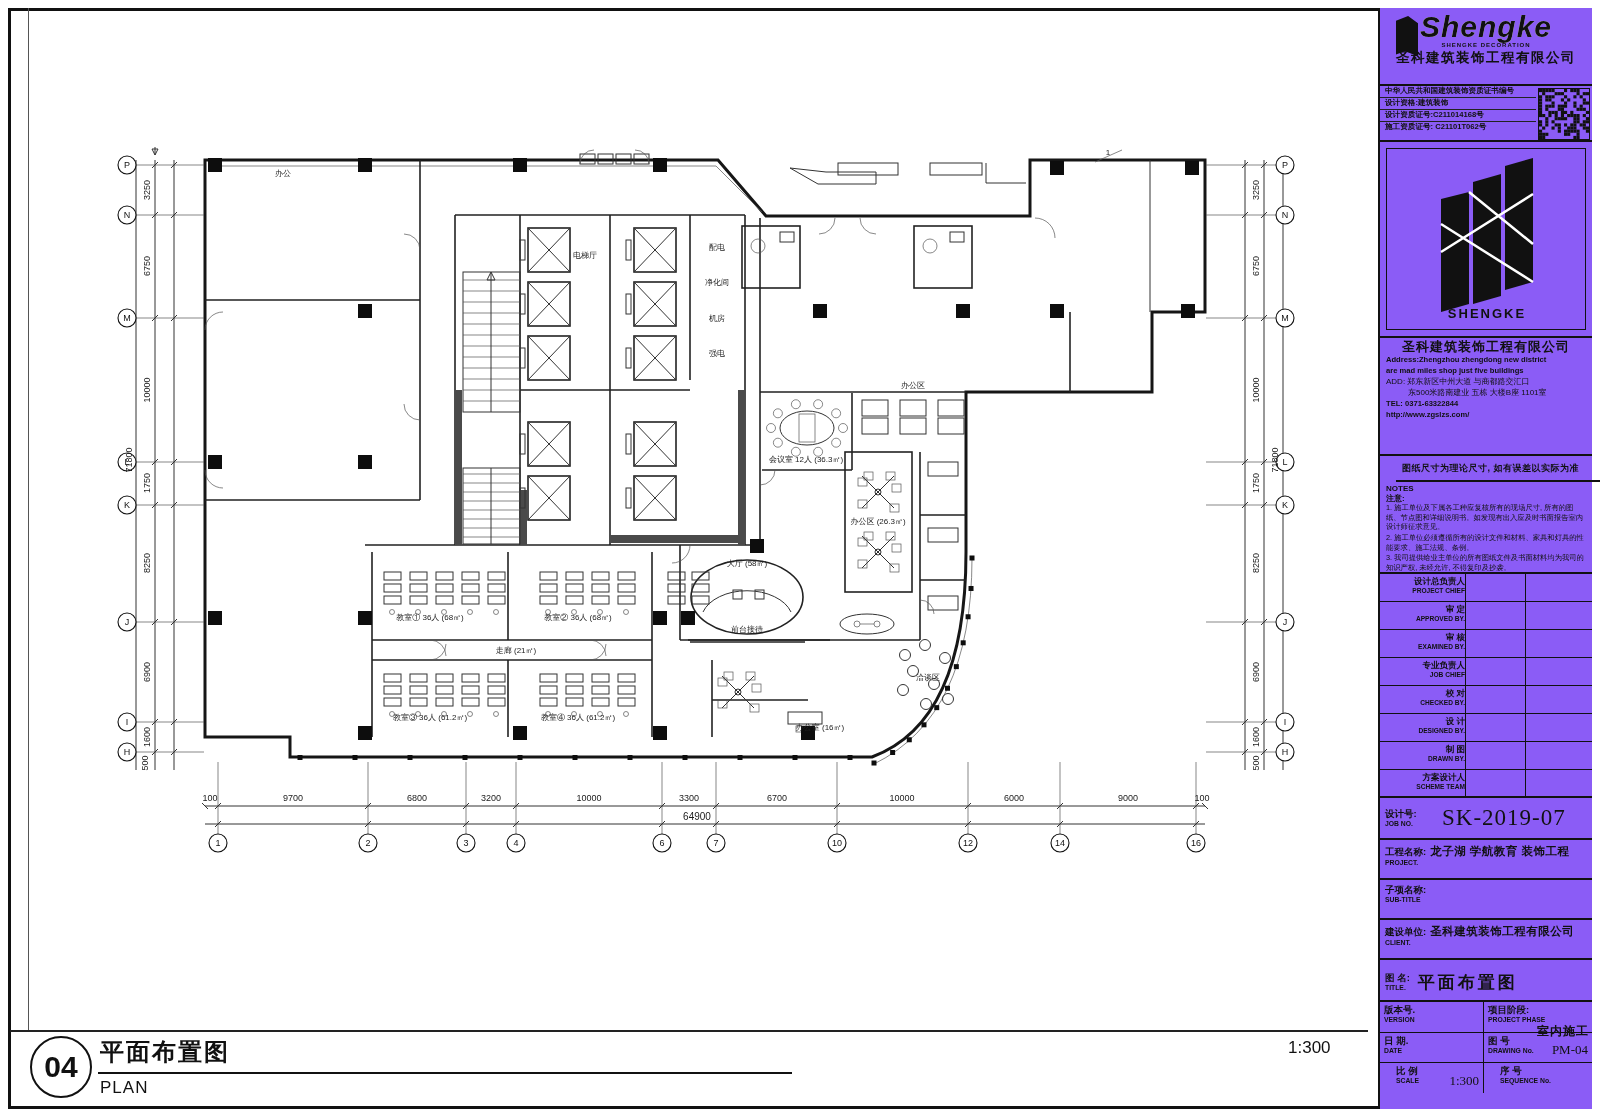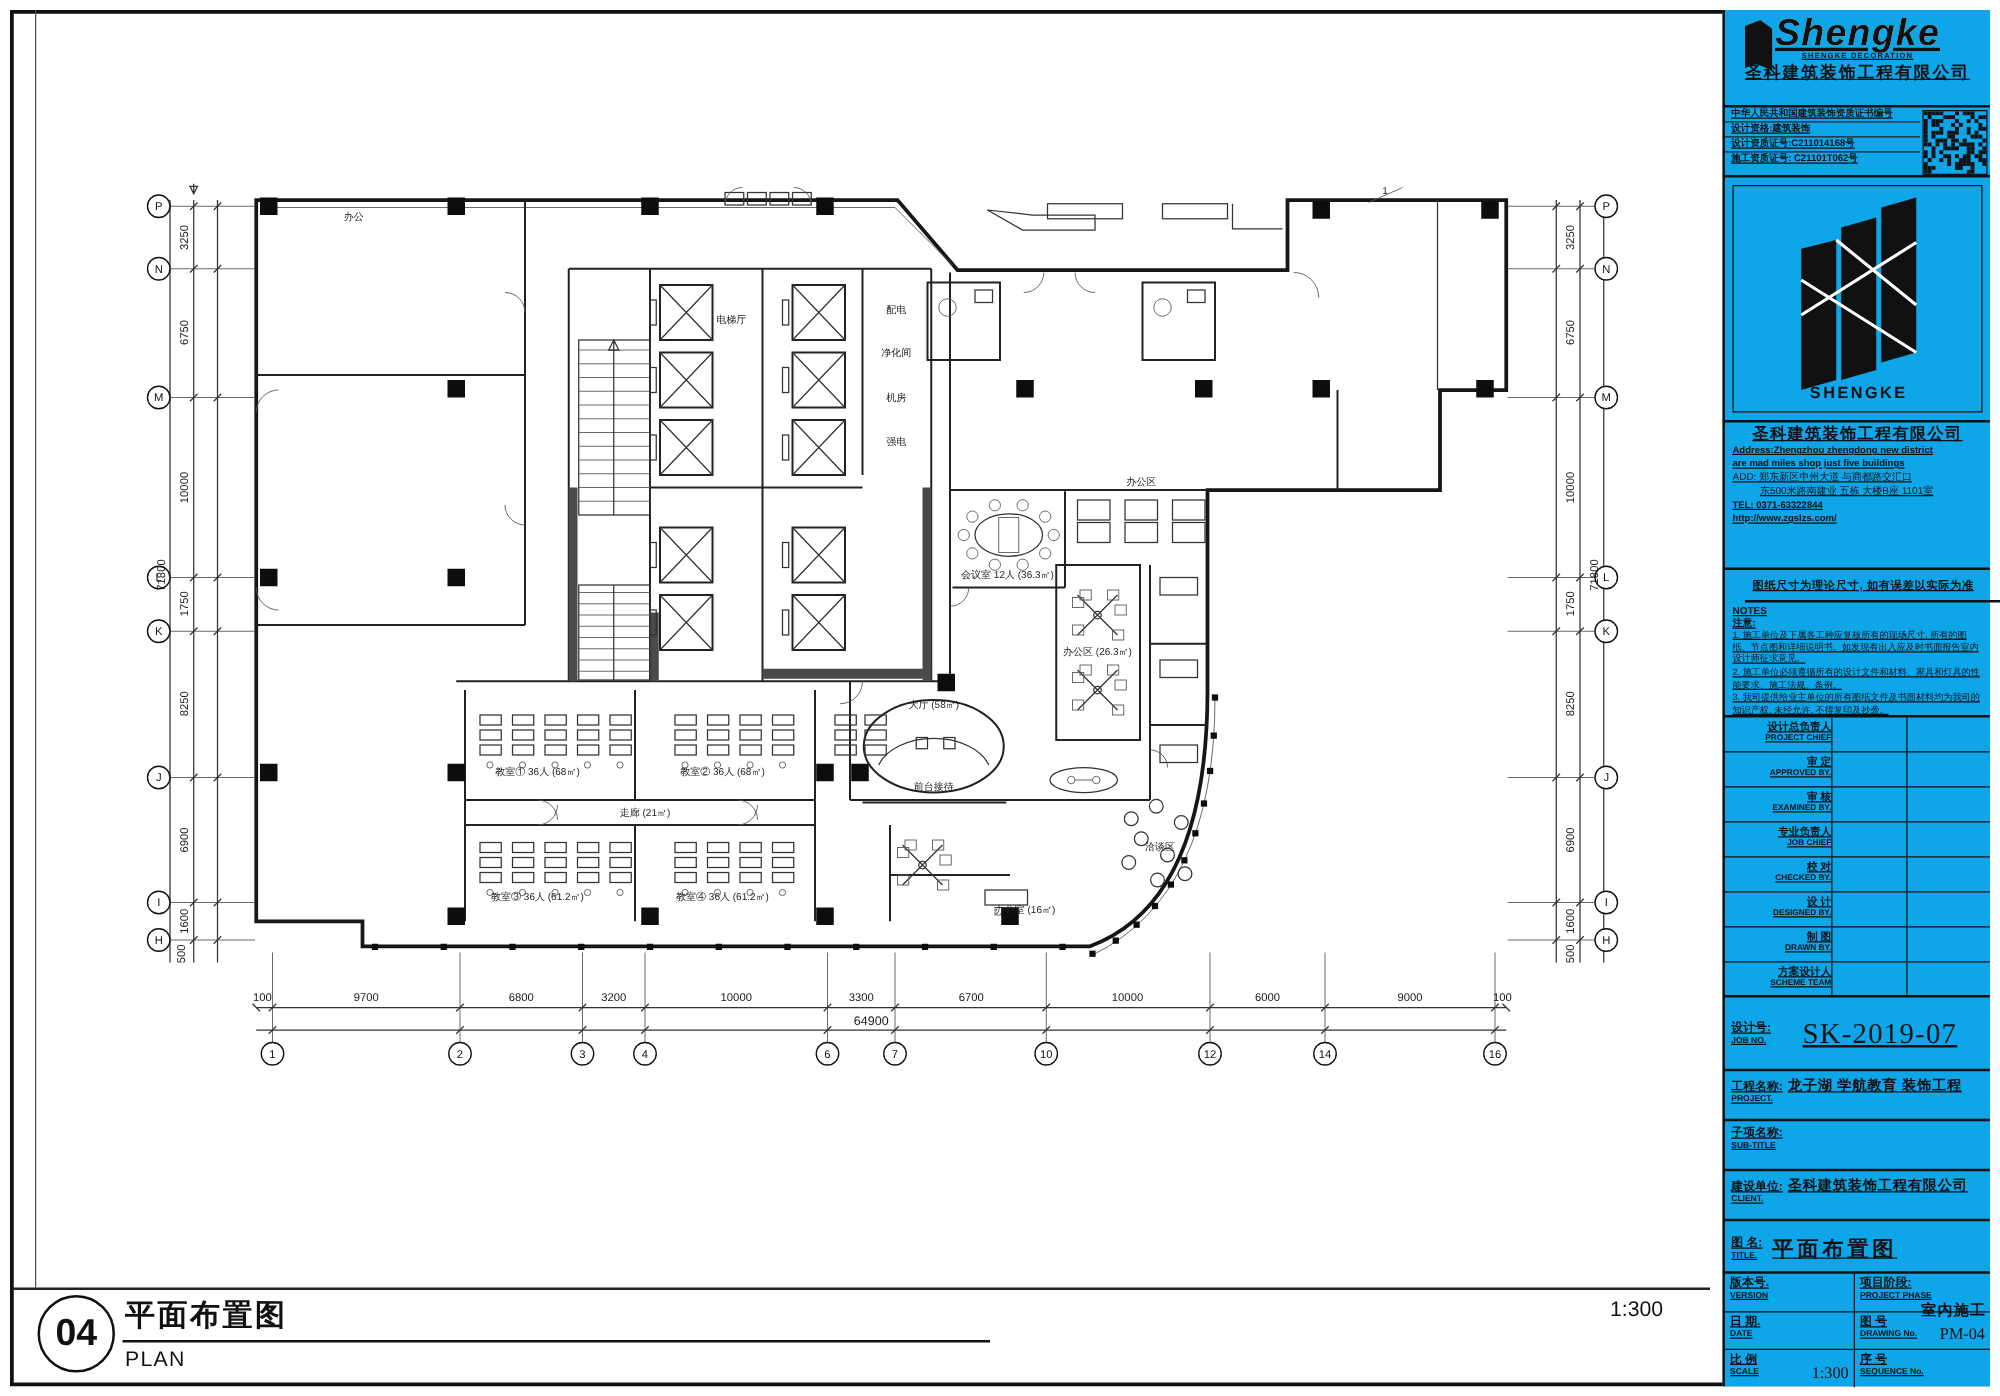--- a/index.html
+++ b/index.html
@@ -30,21 +30,21 @@
       border-radius:50%;background:#fff;display:flex;align-items:center;justify-content:center;
       font-size:30px;font-weight:bold;}
   .footer-cn{position:absolute;left:100px;top:1036px;font-size:24px;letter-spacing:2px;font-weight:bold;}
   .footer-rule{position:absolute;left:98px;top:1072px;width:694px;height:2px;background:#111;}
   .footer-en{position:absolute;left:100px;top:1078px;font-size:17px;letter-spacing:1px;}
   .footer-scale{position:absolute;left:1288px;top:1038px;font-size:17px;}
   .strip-line{position:absolute;left:10px;top:1030px;width:1358px;height:1.5px;background:#222;}
   .bind-line{position:absolute;left:28px;top:8px;width:1px;height:1022px;background:#555;}
 
   
-  .panel{position:absolute;left:1378px;top:8px;width:214px;height:1101px;border-left:2.5px solid #111;background:#0ea5e9;text-decoration:underline;}
+  .panel{position:absolute;left:1378px;top:8px;width:214px;height:1101px;border-left:2.5px solid #111;background:#8b5cf6;}
   .sec{position:relative;width:100%;border-bottom:2px solid #111;overflow:hidden;}
   .sec:last-child{border-bottom:none;}
 
   .logo-wrap{height:78px;text-align:center;padding-top:4px;}
   .logo-mark{position:absolute;left:16px;top:8px;width:22px;height:40px;background:#111;
      clip-path:polygon(0 12%,55% 0,100% 18%,100% 100%,40% 88%,0 96%);}
   .logo-brand{font-size:30px;font-weight:bold;font-style:italic;letter-spacing:1px;color:#111;
      text-shadow:0 0 0 #fff;line-height:30px;}
   .logo-sub{font-size:6px;font-weight:bold;letter-spacing:1px;line-height:7px;}
   .logo-co{font-size:13.5px;font-weight:bold;letter-spacing:1.5px;line-height:18px;}
@@ -71,36 +71,36 @@
 
   .signs{height:224px;}
   .srow{display:flex;height:28px;border-bottom:1px solid #111;}
   .srow:last-child{border-bottom:none;}
   .scell-l{width:86px;border-right:1px solid #111;padding:2px 0 0 4px;text-align:right;}
   .scell-m{width:60px;border-right:1px solid #111;}
   .scell-r{flex:1;}
   .scn{font-size:8.5px;font-weight:bold;line-height:11px;}
   .sen{font-size:6.6px;font-weight:bold;line-height:8px;}
 
-  .job{height:59px;display:flex;align-items:center;}
+  .job{height:42px;display:flex;align-items:center;}
   .job-l{width:62px;padding-left:5px;}
   .job-v{font-size:23px;font-family:"Liberation Serif",serif;letter-spacing:1px;}
   .lab-cn{font-size:9.5px;font-weight:bold;line-height:12px;white-space:nowrap;}
   .lab-en{font-size:6.8px;font-weight:bold;line-height:8px;white-space:nowrap;}
   .row40{height:40px;padding:4px 0 0 5px;}
   .row40 .val{font-size:11.5px;font-weight:bold;letter-spacing:.5px;}
   .inline-row{display:flex;align-items:baseline;gap:4px;}
   .sec-title{height:42px;padding:4px 0 0 5px;display:flex;align-items:center;gap:8px;}
   .title-val{font-size:17px;letter-spacing:3px;font-weight:bold;}
 
   .meta{height:91px;display:flex;}
   .meta-col-l{width:104px;border-right:1px solid #111;display:flex;flex-direction:column;}
   .meta-col-r{flex:1;display:flex;flex-direction:column;}
   .mcell{flex:1;border-bottom:1px solid #111;padding:2px 0 0 4px;position:relative;}
-  .mcell:last-child{border-bottom:none;}
+  .mcell:last-child{border-bottom:none;margin-left:12px;}
   .mval{position:absolute;right:4px;bottom:4px;font-size:13px;font-family:"Liberation Serif",serif;}
   .mval-cn{position:absolute;right:3px;top:21px;font-size:12px;font-weight:bold;letter-spacing:1px;}
 </style>
 </head>
 <body>
 
 <div class="page">
 
   <div class="frame"></div>
   <div class="bind-line"></div>

